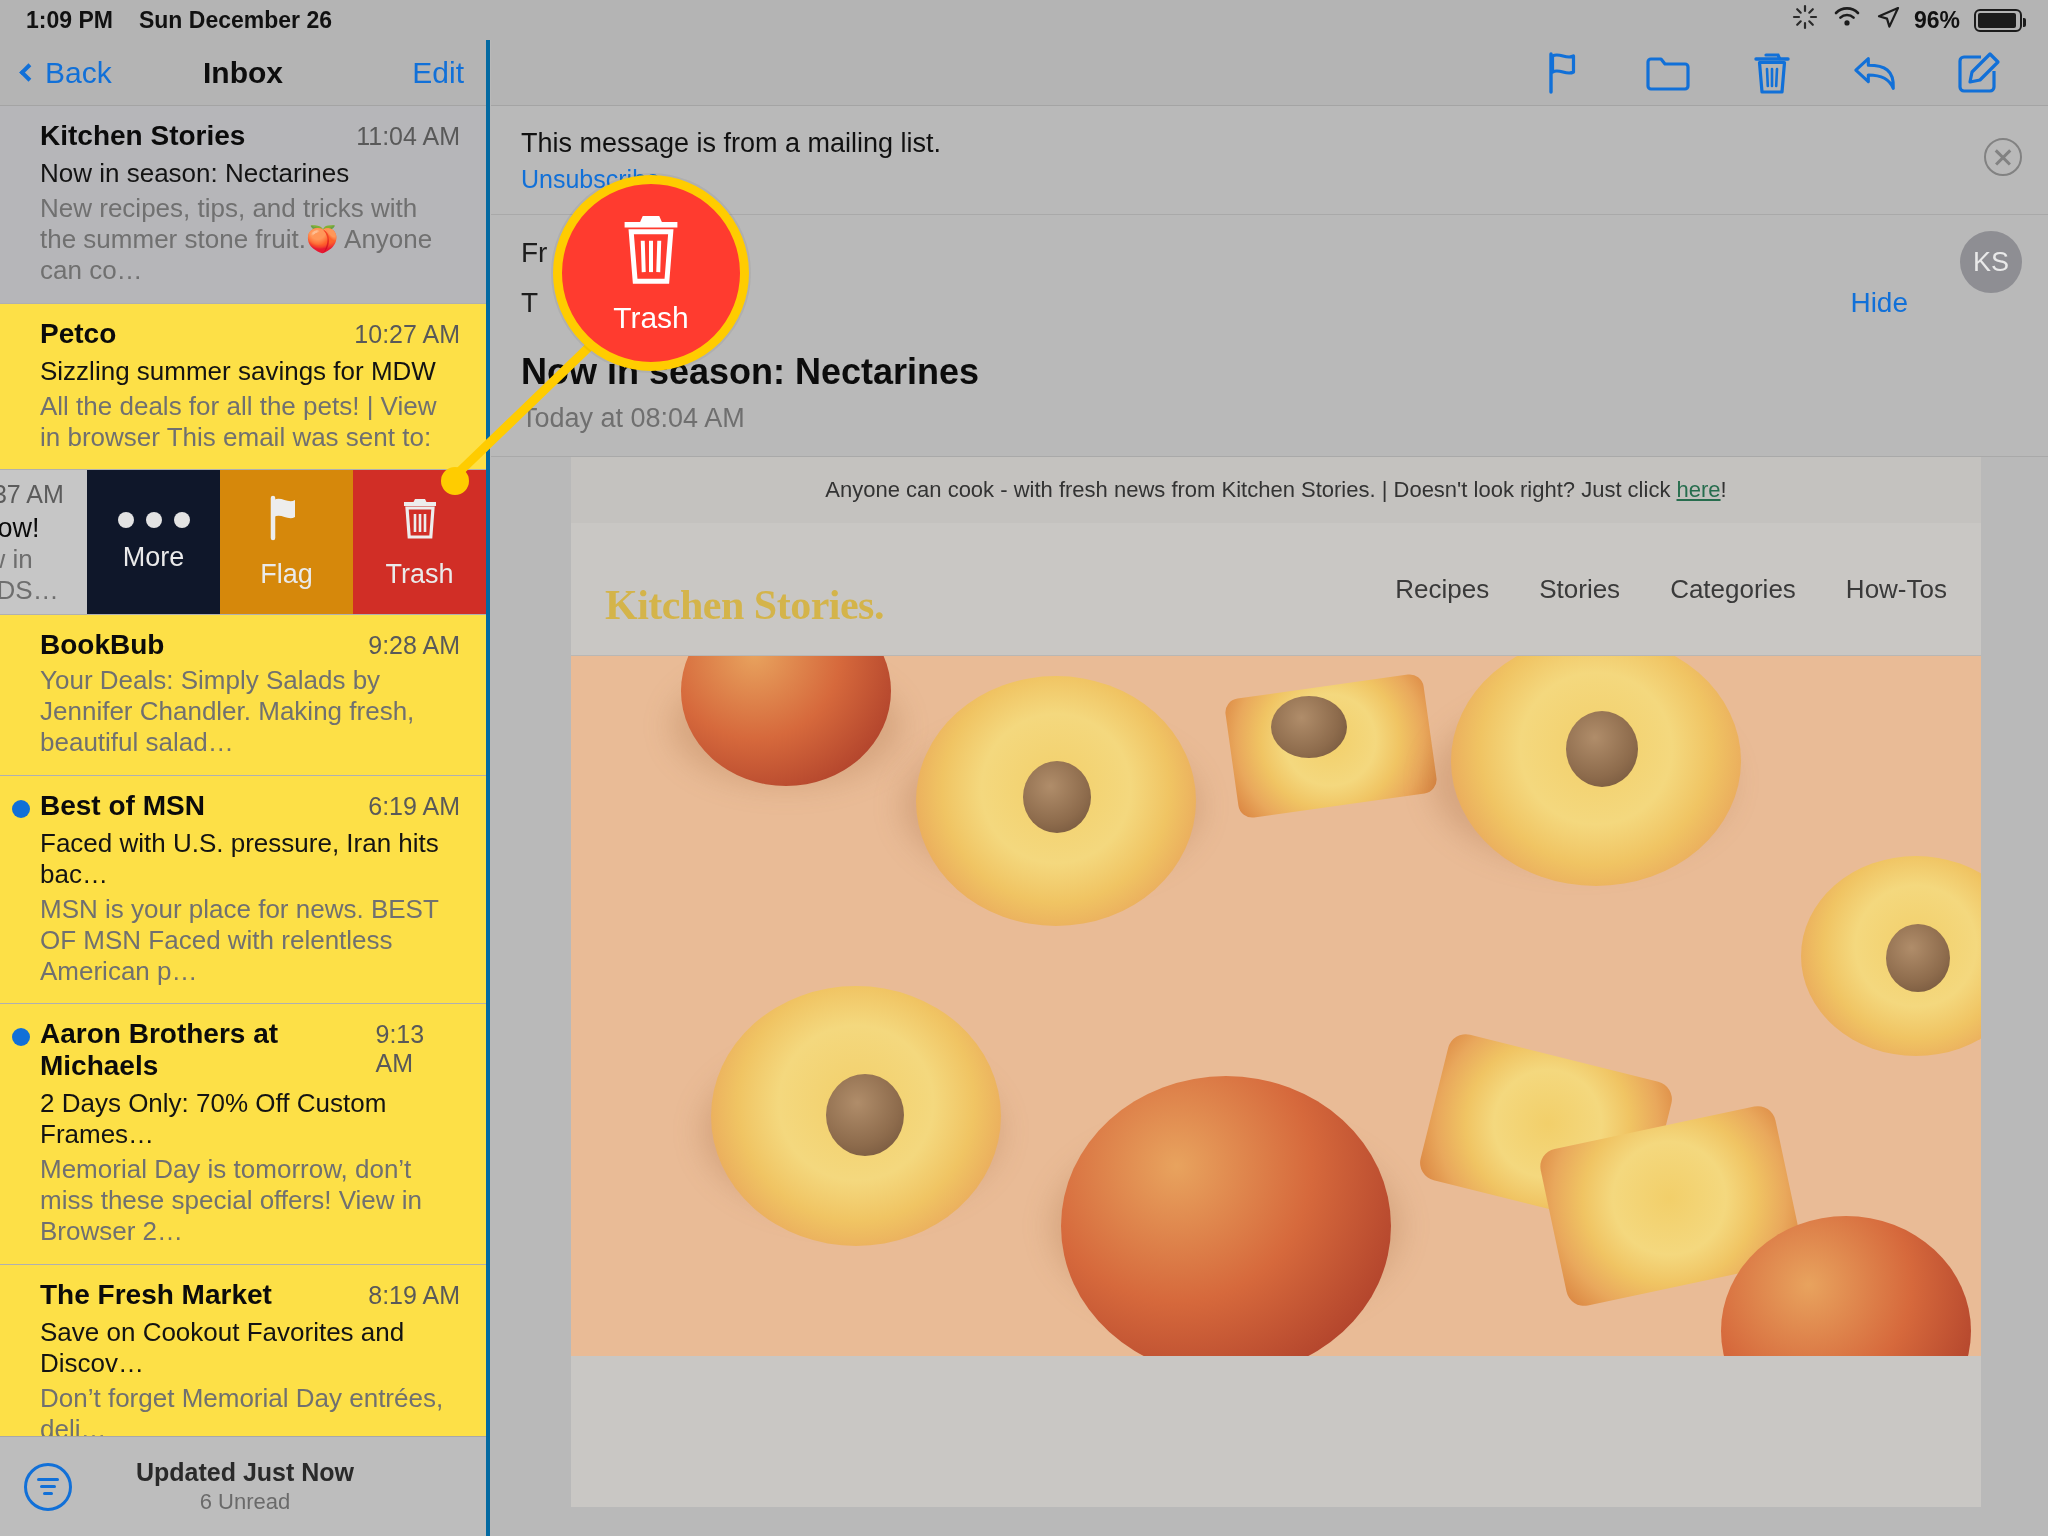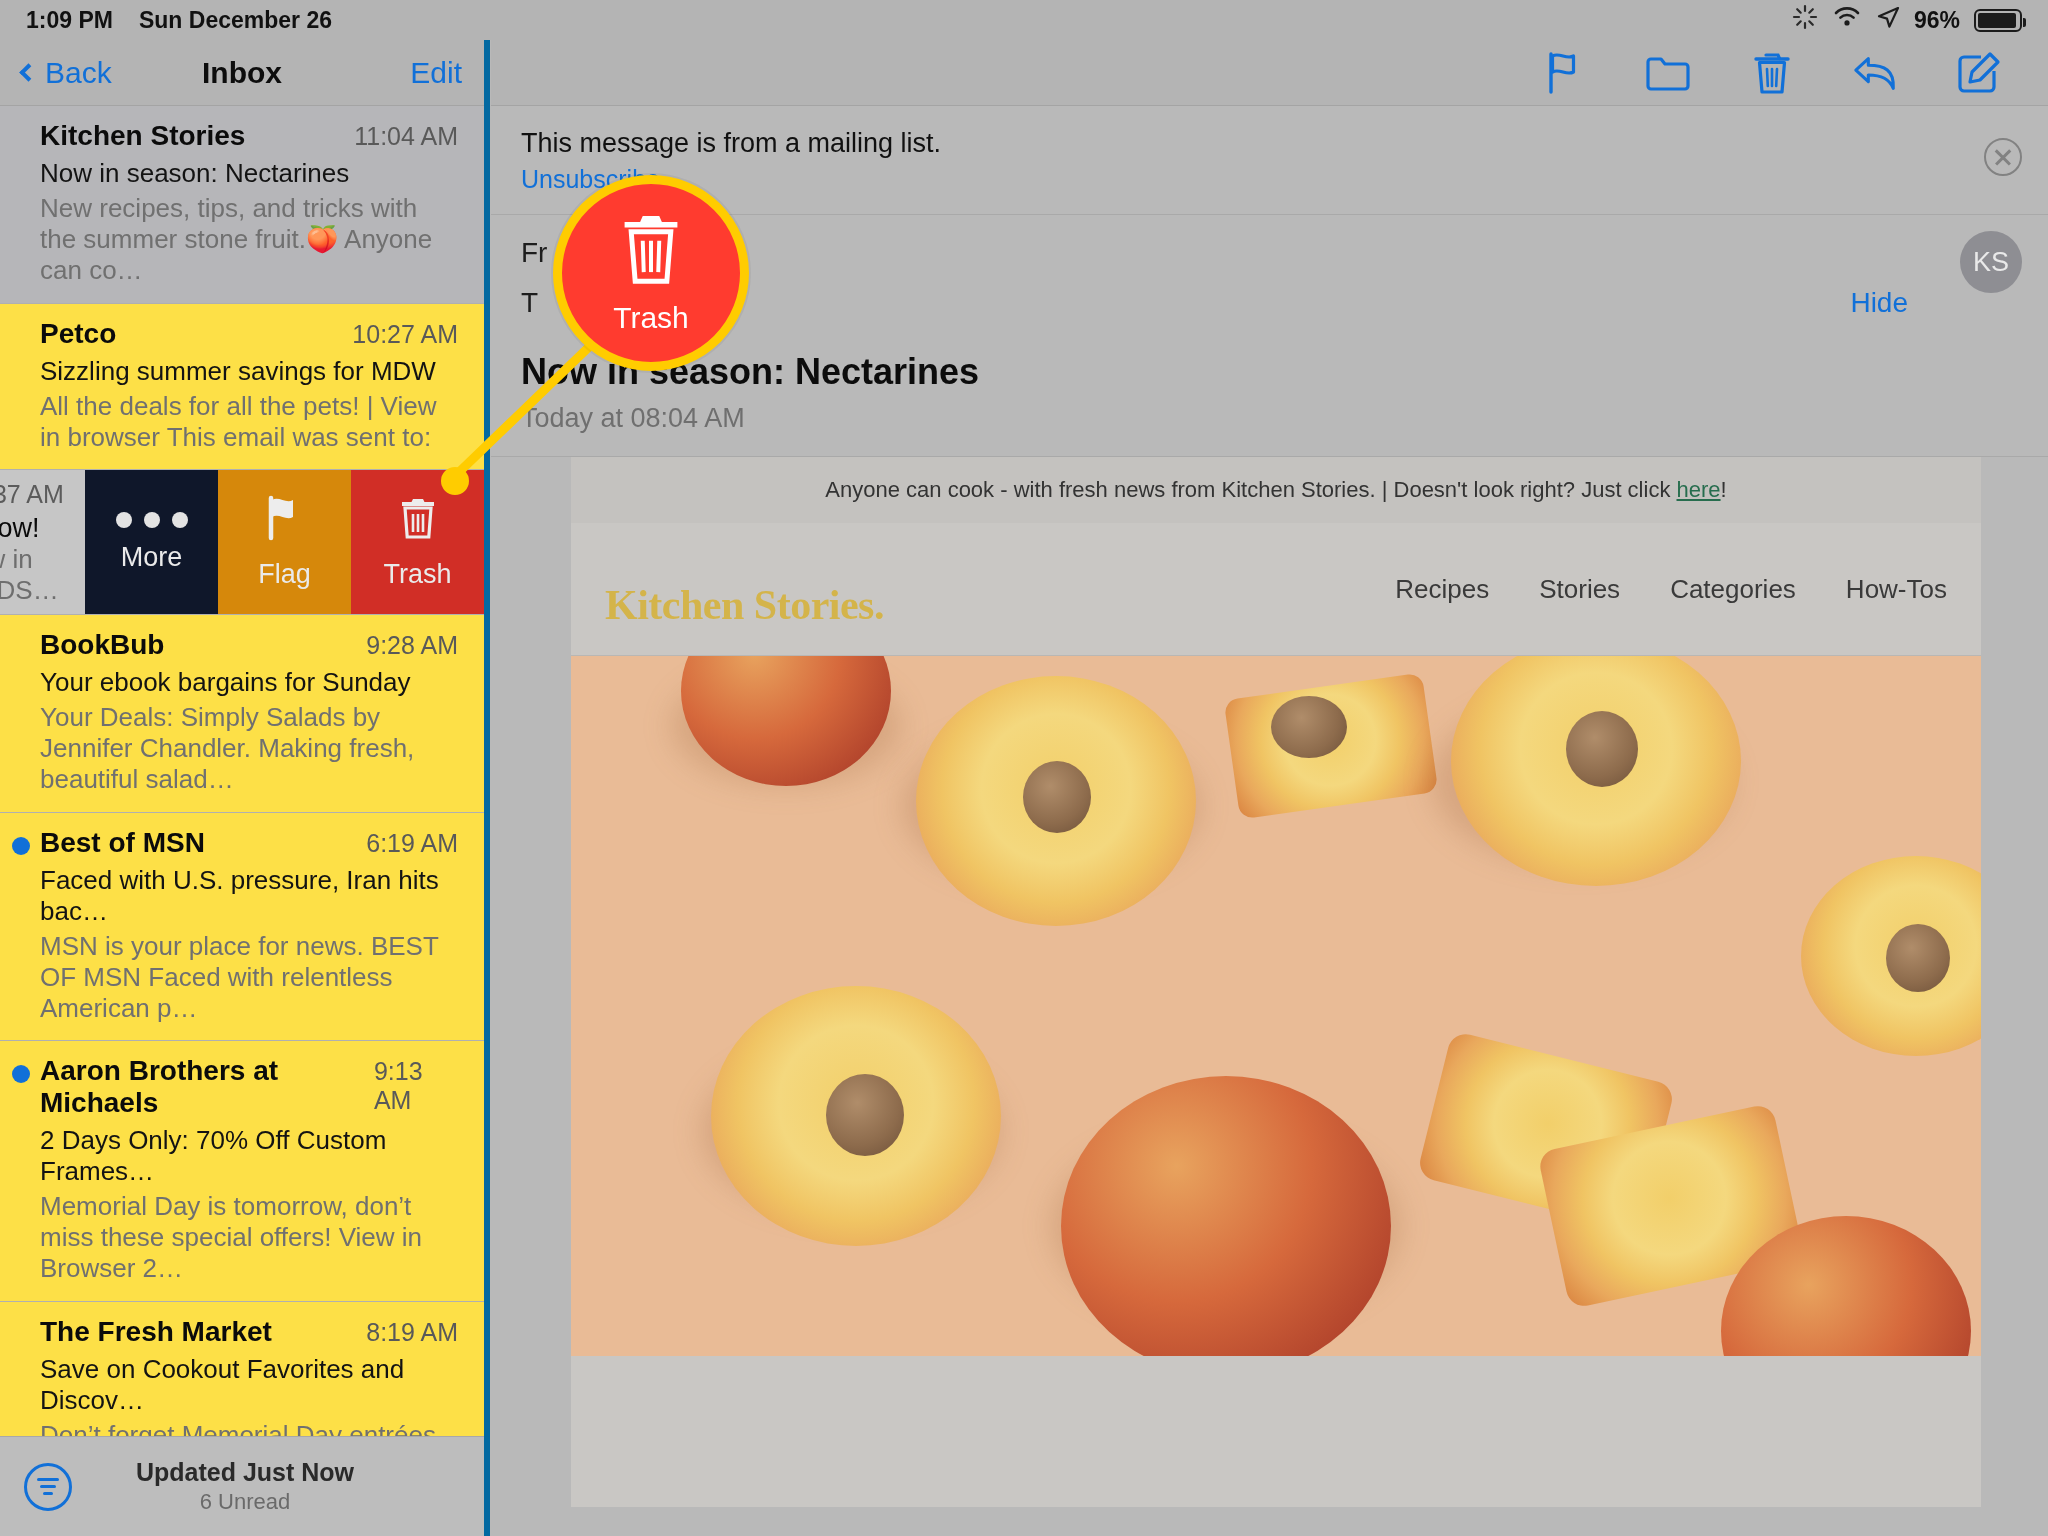--- a/index.html
+++ b/index.html
@@ -26,21 +26,21 @@
   }
   .battery::after {
     content:""; position:absolute; right:-6px; top:7px; width:3px; height:9px;
     background:#1c1c1c; border-radius:0 2px 2px 0;
   }
   .battery i { display:block; height:100%; width:96%; background:#1c1c1c; border-radius:2px; }
 
   
   .sidebar {
     position:absolute; top:40px; left:0; width:490px; height:1496px;
-    background:#c6c6c6; border-right:6px solid #0369a1; overflow:hidden;
+    background:#c6c6c6; border-right:4px solid #0369a1; overflow:hidden;
   }
   .detail {
     position:absolute; top:40px; left:491px; width:1557px; height:1496px;
     background:#b9b9b9; overflow:hidden;
   }
 
   
   .navbar {
     height:66px; display:flex; align-items:center; position:relative;
     padding:0 22px; background:#b4b4b4; border-bottom:1px solid #a4a4a4;
@@ -301,21 +301,20 @@
             <span class="sb-label">Trash</span>
           </div>
         </div>
       </div>
 
       <div class="mail-row">
         <div class="mail-top">
           <span class="mail-sender">BookBub</span>
           <span class="mail-time">9:28 AM</span>
         </div>
-        <div class="mail-subject">Your ebook bargains for Sunday</div>
         <div class="mail-preview">Your Deals: Simply Salads by Jennifer Chandler. Making fresh, beautiful salad…</div>
       </div>
 
       <div class="mail-row">
         <span class="unread-dot"></span>
         <div class="mail-top">
           <span class="mail-sender">Best of MSN</span>
           <span class="mail-time">6:19 AM</span>
         </div>
         <div class="mail-subject">Faced with U.S. pressure, Iran hits bac…</div>

